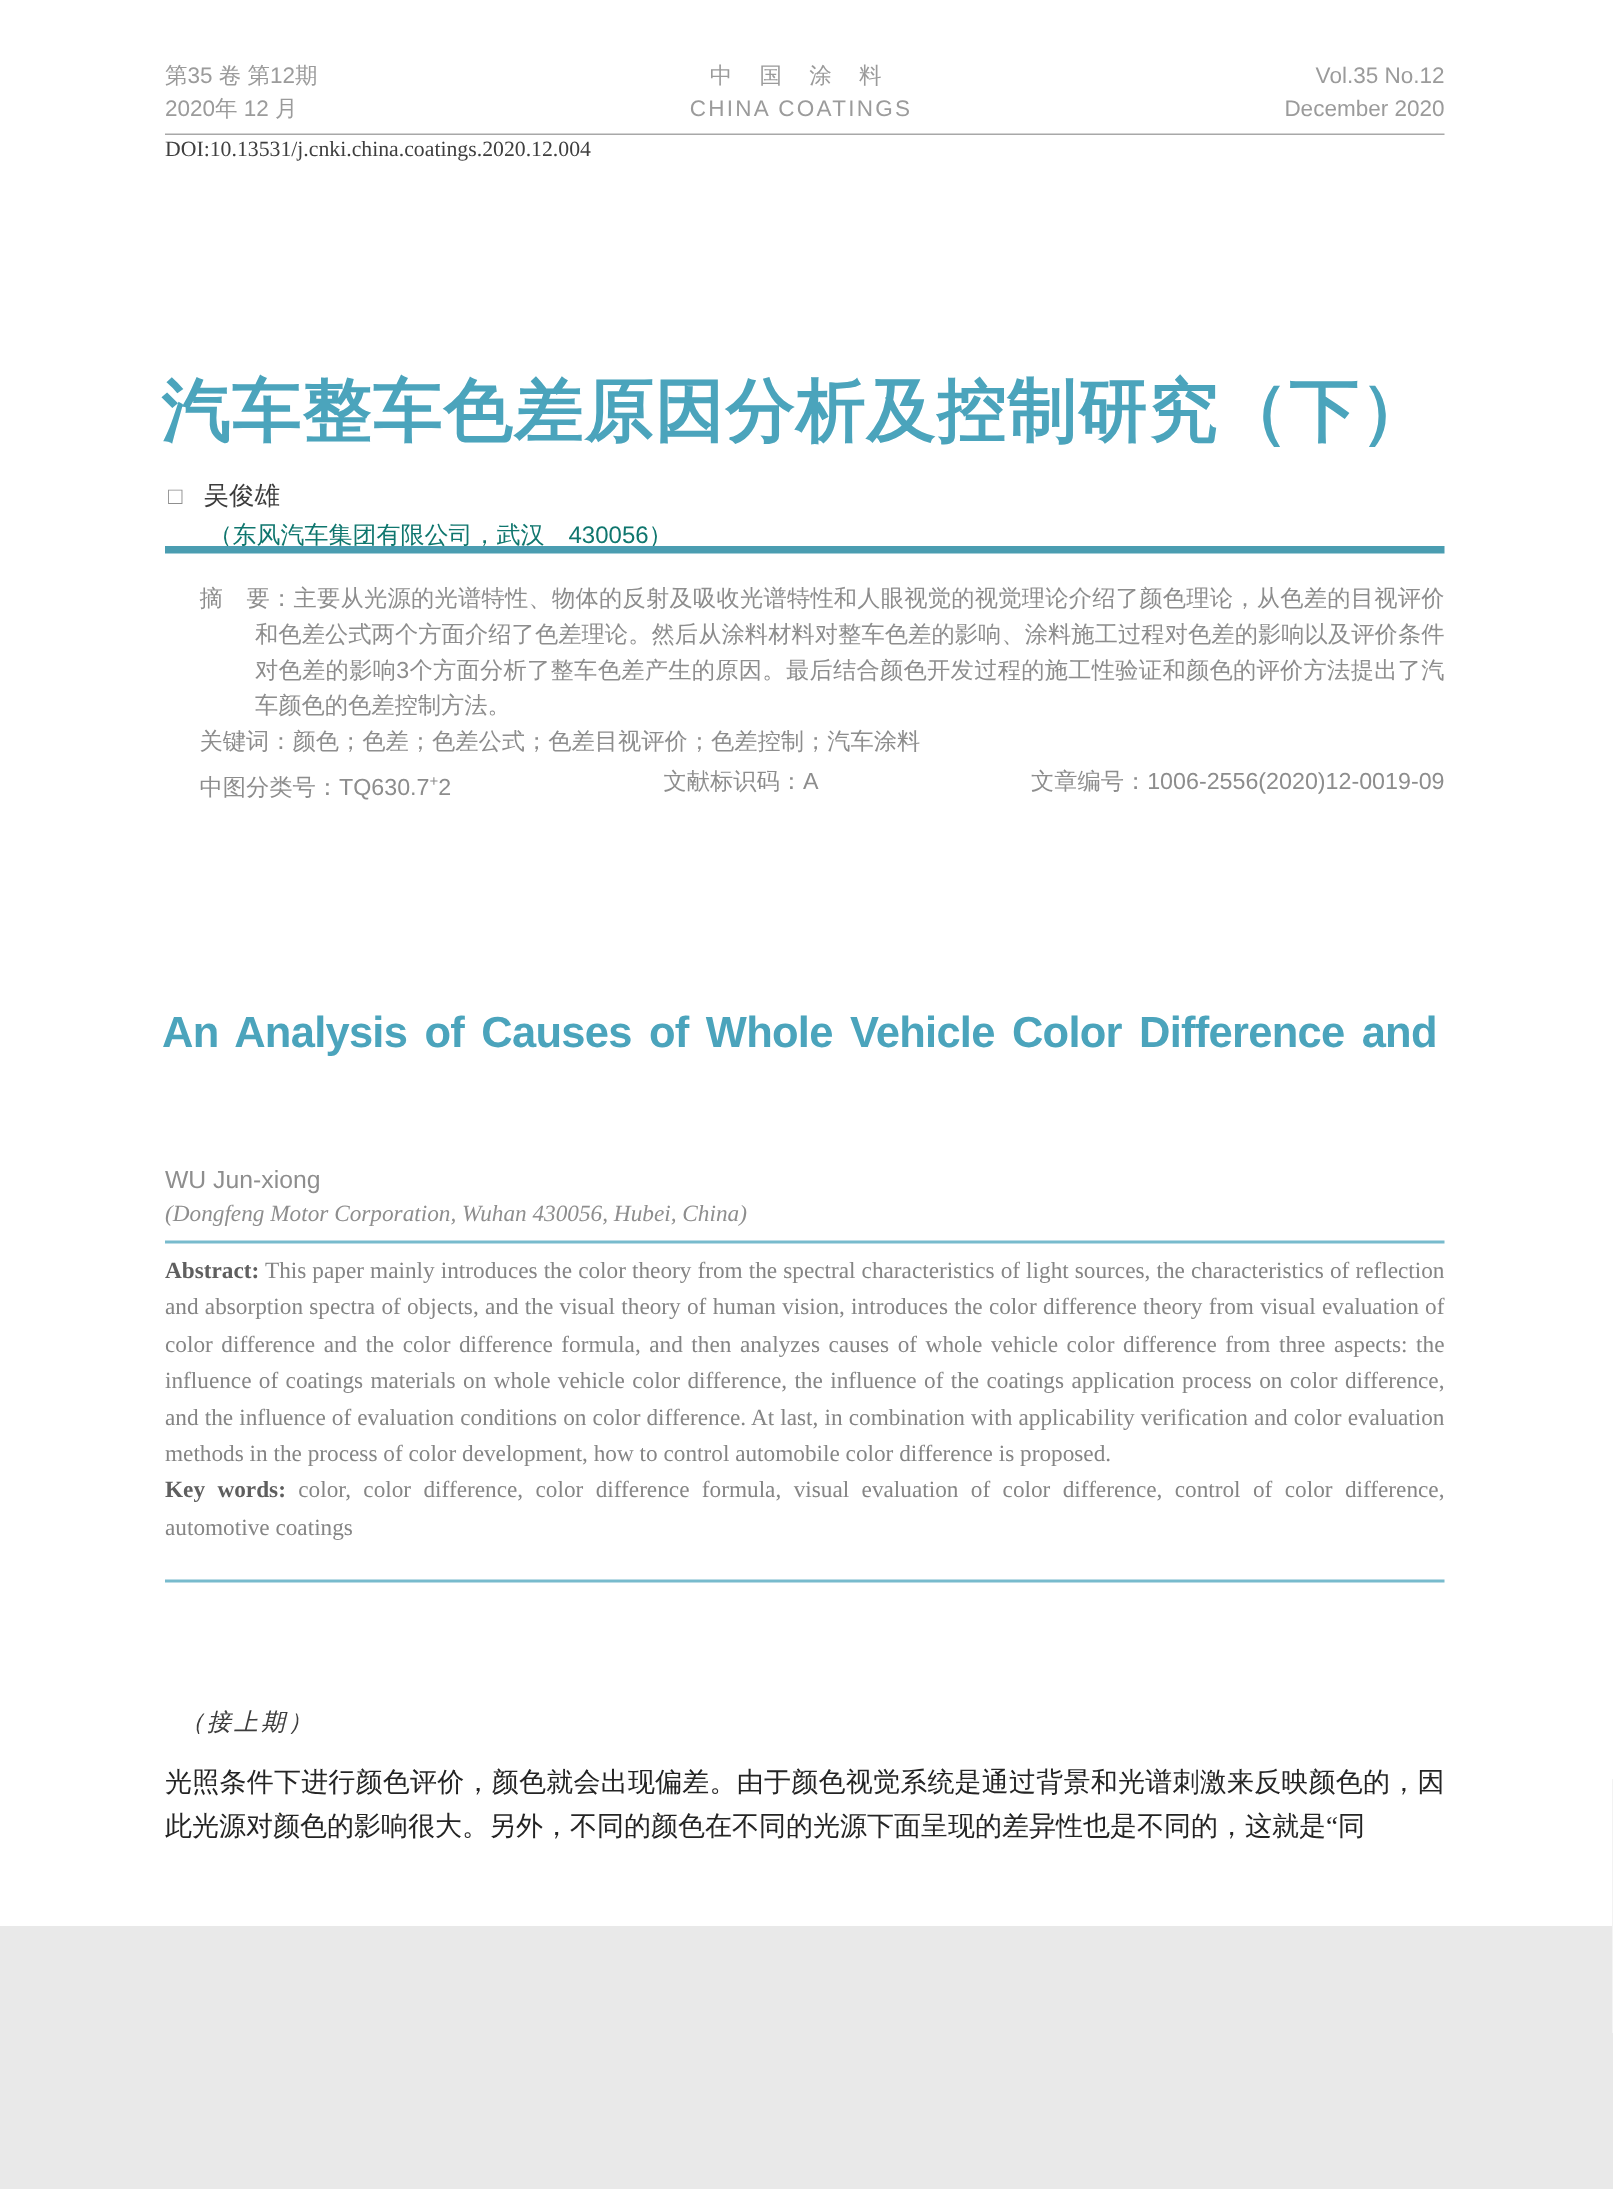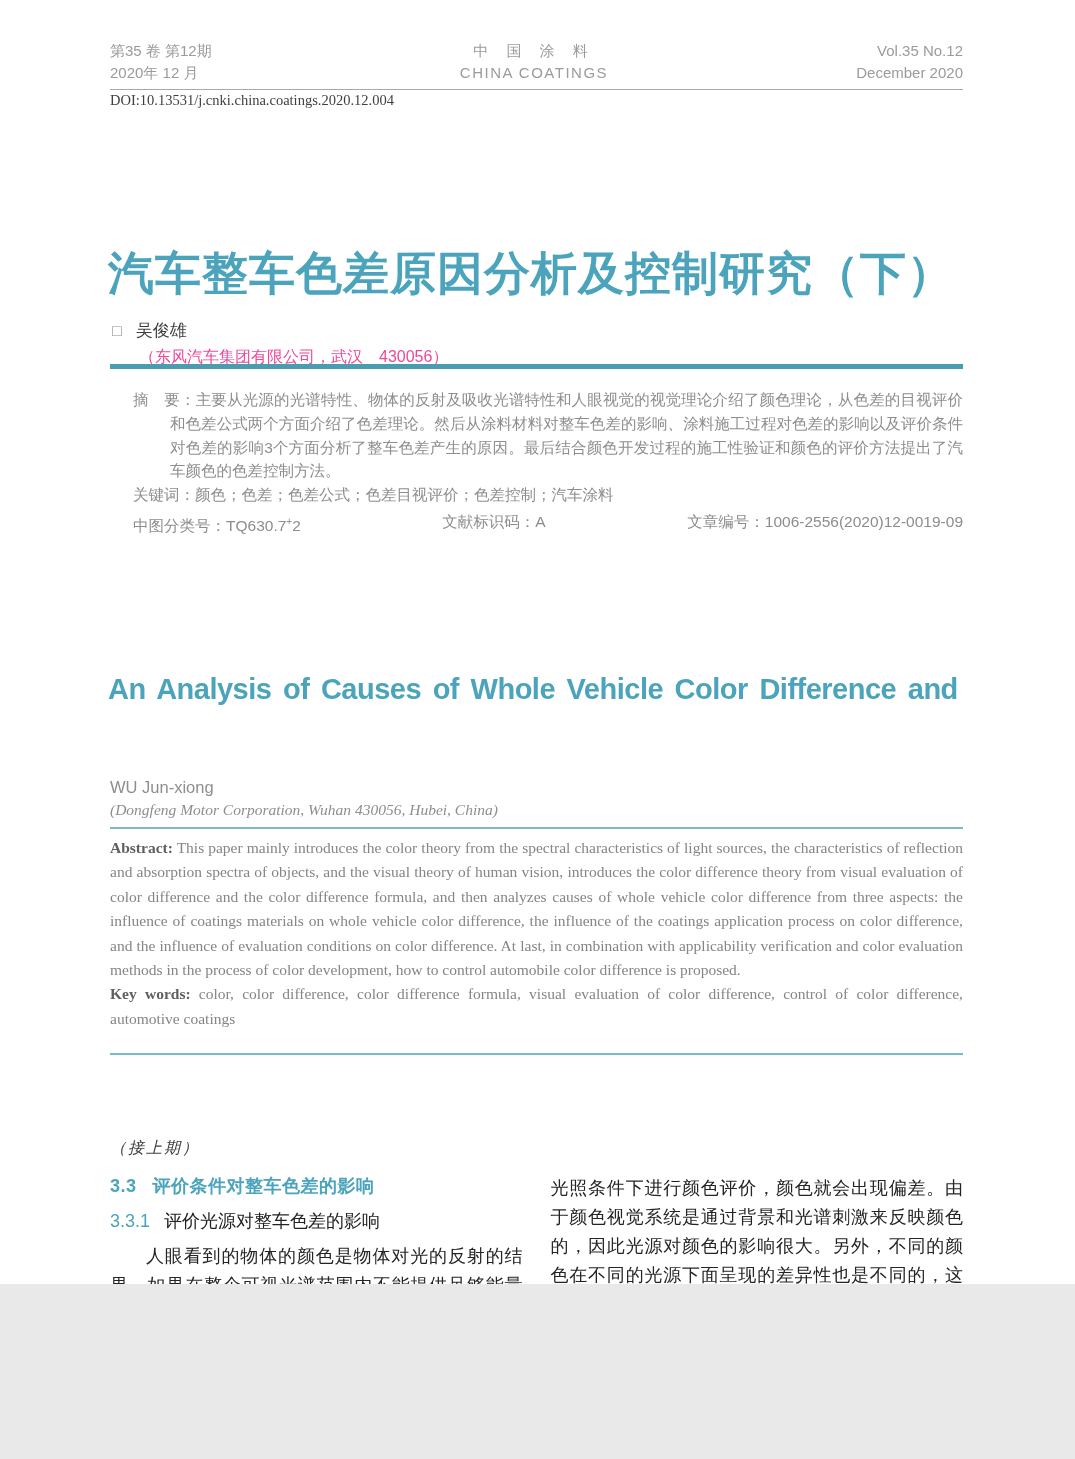--- a/index.html
+++ b/index.html
@@ -42,21 +42,21 @@
     font-family:"DejaVu Sans","Liberation Sans",sans-serif;
     white-space:nowrap;
   }
   .author-cn{
     position:absolute;left:112px;top:319px;
     font-size:17px;color:#3c3c3c;
   }
   .author-cn .marker{color:#8f8f8f;margin-right:14px;font-size:16px;}
   .affil-cn{
     position:absolute;left:139px;top:347px;
-    font-size:16px;color:#ec4899;
+    font-size:16px;color:#0f766e;
   }
   .teal-bar{
     position:absolute;left:110px;top:364px;width:853px;height:5px;
     background:var(--bar);
   }
   
   .abs-block{
     position:absolute;left:133px;top:388px;width:830px;
     color:#8d8d8d;font-size:15.5px;line-height:23.8px;
     text-align:justify;
@@ -96,21 +96,21 @@
   .abs-en{
     position:absolute;left:110px;top:836px;width:853px;
     font-family:"Liberation Serif","DejaVu Serif",serif;
     font-size:15.5px;line-height:24.4px;color:#858585;
     text-align:justify;
   }
   .abs-en b{color:#5f5f5f;}
   .abs-en .kws{display:block;}
   
   .continued{
-    position:absolute;left:110px;top:1138px;
+    position:absolute;left:120px;top:1138px;
     font-family:"Liberation Serif","DejaVu Serif",serif;
     font-style:italic;font-size:16px;color:#3d3d3d;letter-spacing:2px;
   }
   .cols{
     position:absolute;left:110px;top:1174px;width:853px;
     display:flex;gap:28px;
   }
   .col{flex:1;min-width:0;}
   .h-sec{
     color:var(--accent);font-weight:700;font-size:18px;
@@ -211,29 +211,20 @@
     <span>This paper mainly introduces the color theory from the spectral characteristics of light sources, the characteristics of reflection and absorption spectra of objects, and the visual theory of human vision, introduces the color difference theory from visual evaluation of color difference and the color difference formula, and then analyzes causes of whole vehicle color difference from three aspects: the influence of coatings materials on whole vehicle color difference, the influence of the coatings application process on color difference, and the influence of evaluation conditions on color difference. At last, in combination with applicability verification and color evaluation methods in the process of color development, how to control automobile color difference is proposed.</span>
     <span class="kws"><b>Key words:</b> <span>color, color difference, color difference formula, visual evaluation of color difference, control of color difference, automotive coatings</span></span>
   </div>
 
   <div class="teal-line tl-2"></div>
 
   <div class="continued">（接上期）</div>
 
   <div class="cols">
     <div class="col">
-      <div class="h-sec">
-        <span class="num">3.3</span><span>评价条件对整车色差的影响</span>
-      </div>
-      <div class="h-sub">
-        <span class="num">3.3.1</span><span>评价光源对整车色差的影响</span>
-      </div>
-      <p class="bodytext indent2">人眼看到的物体的颜色是物体对光的反射的结果。如果在整个可视光谱范围内不能提供足够能量的</p>
-    </div>
-    <div class="col">
       <p class="bodytext">光照条件下进行颜色评价，颜色就会出现偏差。由于颜色视觉系统是通过背景和光谱刺激来反映颜色的，因此光源对颜色的影响很大。另外，不同的颜色在不同的光源下面呈现的差异性也是不同的，这就是“同</p>
     </div>
   </div>
 
   <div class="footnote">
     <div><span>收稿日期：</span><span>2020-09-22</span></div>
   </div>
 
   <div class="foot-col">
     <div class="foot-labels">

